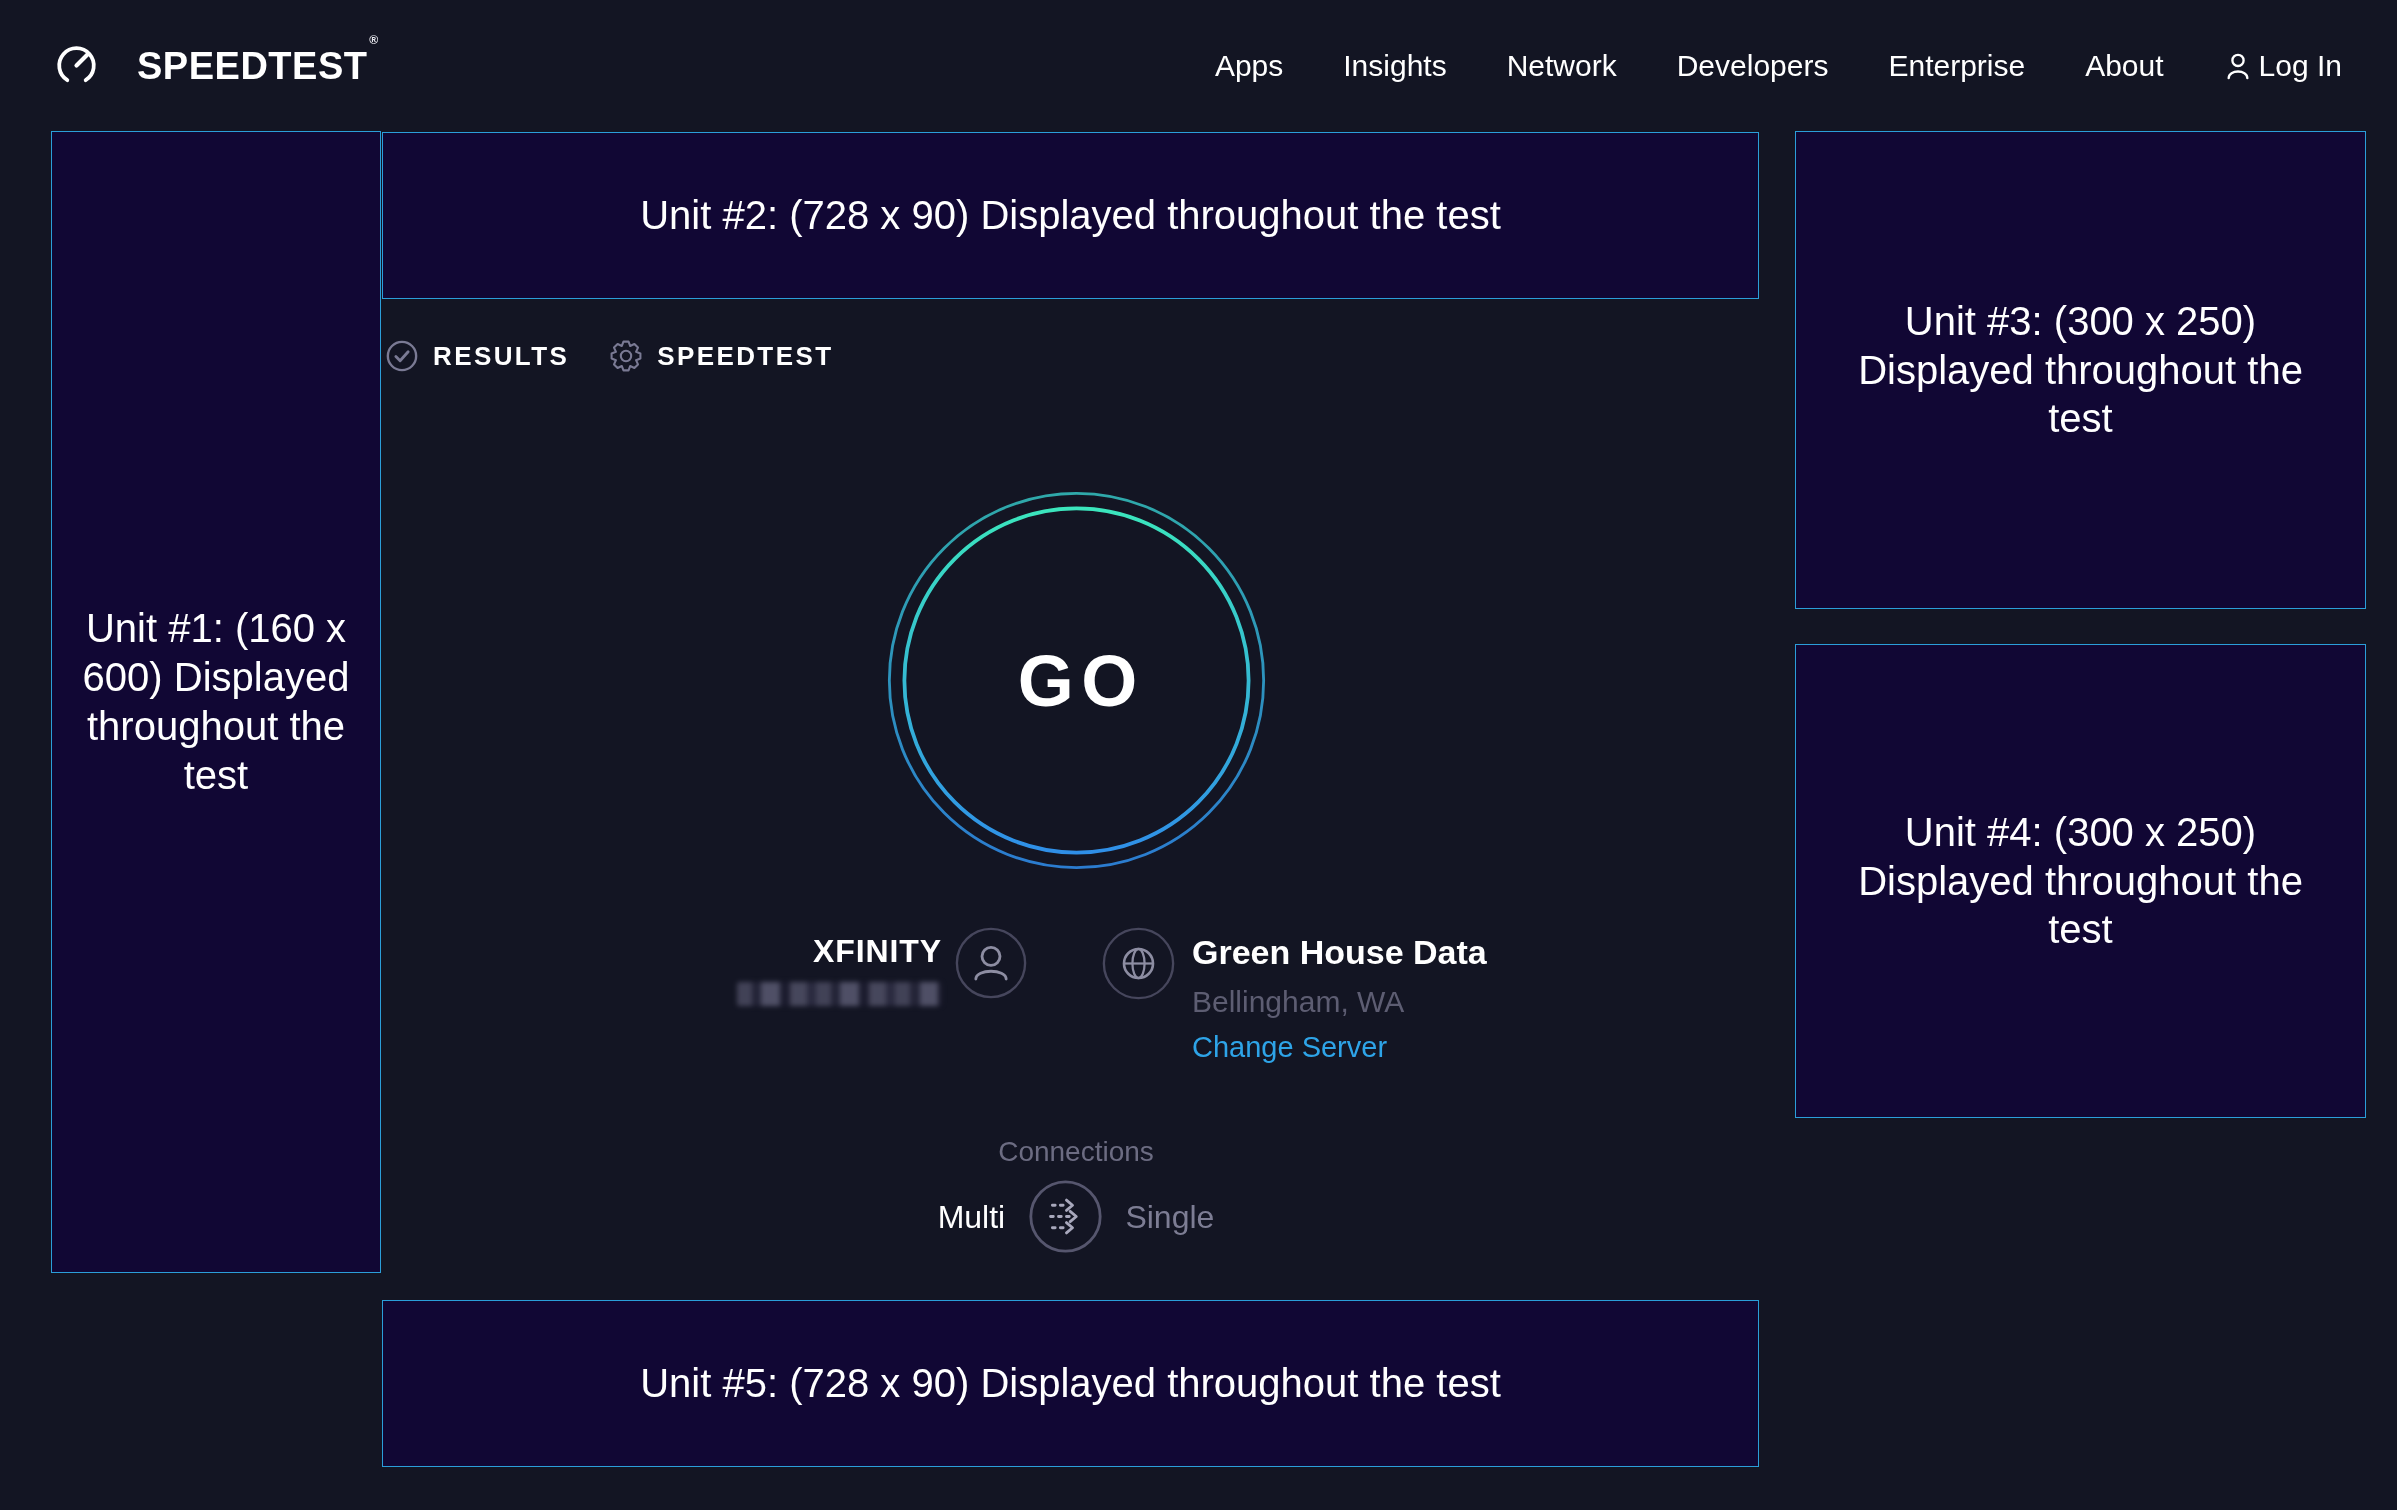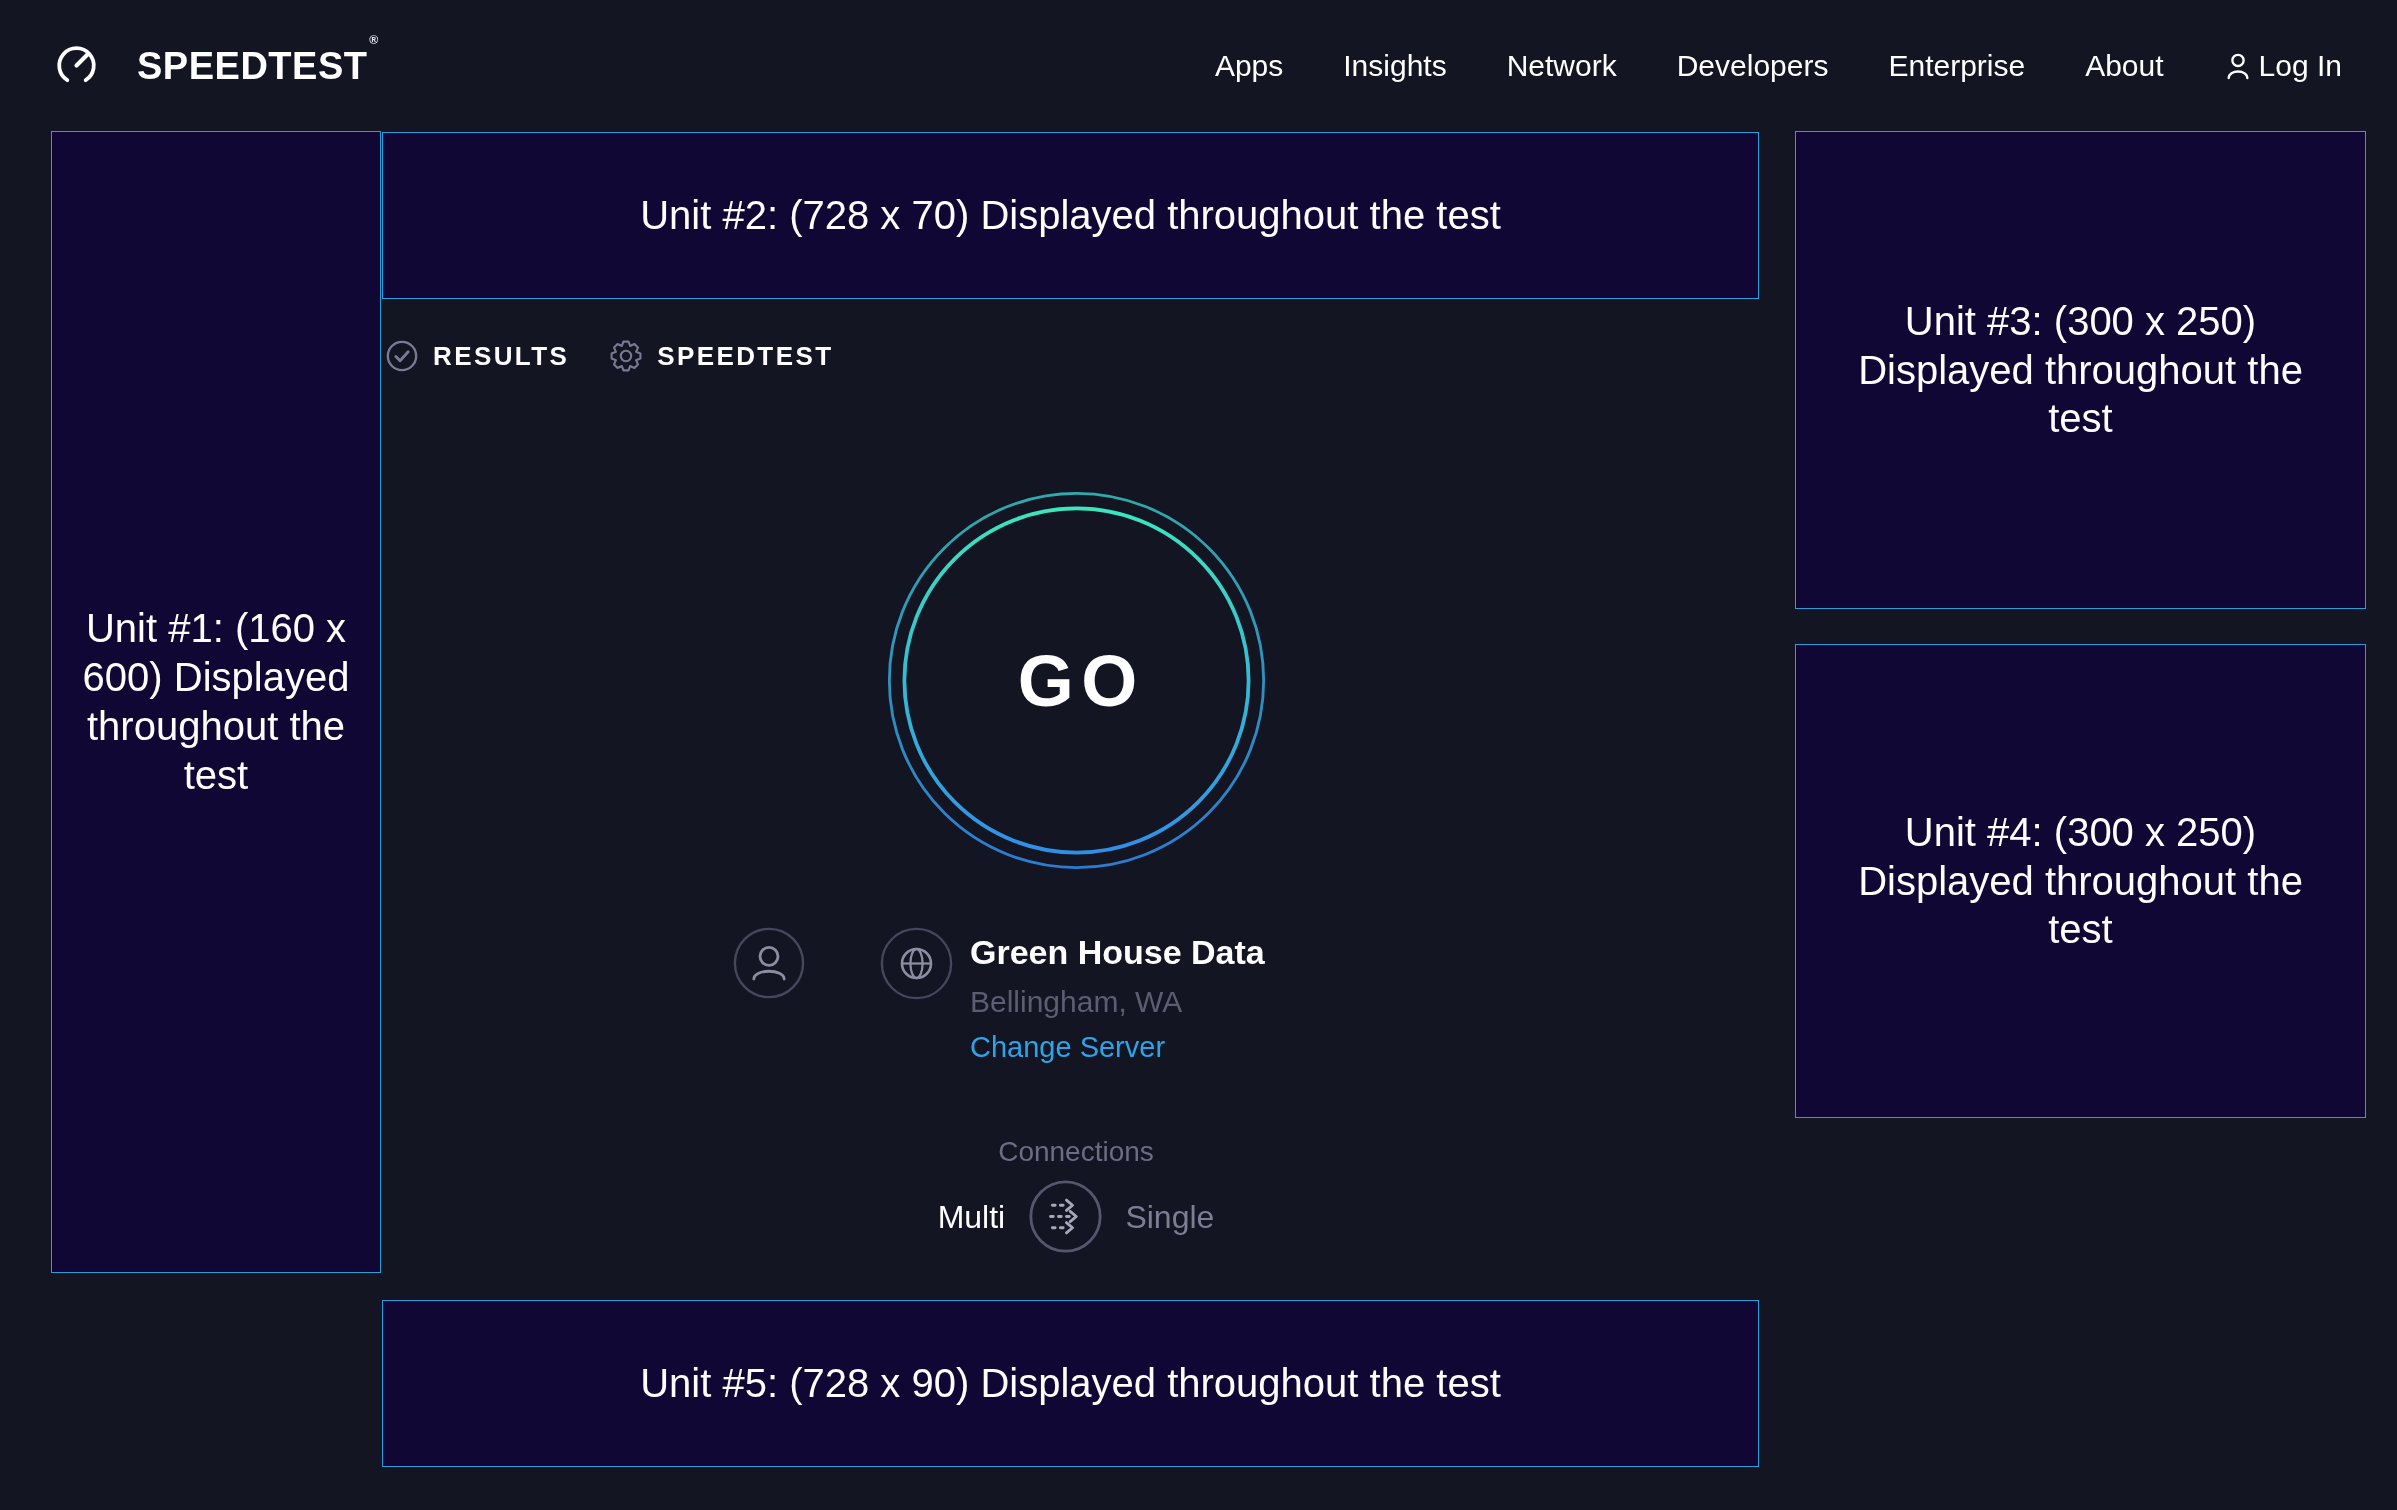--- a/index.html
+++ b/index.html
@@ -104,21 +104,21 @@
       </span>
       <span>Log In</span>
     </span>
   </div>
 </div>
 
 <div class="ad ad-1 clickable">
   <div class="ad-text">Unit #1: (160 x 600) Displayed throughout the test</div>
 </div>
 <div class="ad ad-2 clickable">
-  <div class="ad-text">Unit #2: (728 x 70) Displayed throughout the test</div>
+  <div class="ad-text">Unit #2: (728 x 90) Displayed throughout the test</div>
 </div>
 <div class="ad ad-3 clickable">
   <div class="ad-text">Unit #3: (300 x 250) Displayed throughout the test</div>
 </div>
 <div class="ad ad-4 clickable">
   <div class="ad-text">Unit #4: (300 x 250) Displayed throughout the test</div>
 </div>
 <div class="ad ad-5 clickable">
   <div class="ad-text">Unit #5: (728 x 90) Displayed throughout the test</div>
 </div>
@@ -157,20 +157,24 @@
       </linearGradient>
     </defs>
     <circle cx="210" cy="210" r="199" fill="none" stroke="url(#ringOuter)" stroke-width="3"></circle>
     <circle cx="210" cy="210" r="183" fill="none" stroke="url(#ringInner)" stroke-width="4"></circle>
   </svg>
   <div class="go-label">GO</div>
 </div>
 
 <div class="host-row">
   <div class="isp-group">
+    <div class="isp-col">
+      <div class="isp-name">XFINITY</div>
+      <div class="redacted"></div>
+    </div>
     <span style="display:flex;">
       <svg width="72" height="72" viewBox="0 0 76 76">
         <circle cx="38" cy="38" r="36" fill="none" stroke="#46465c" stroke-width="2.5"></circle>
         <circle cx="38" cy="31" r="9.5" fill="none" stroke="#8d8da2" stroke-width="3"></circle>
         <path d="M22,55 C22,44 54,44 54,55" fill="none" stroke="#8d8da2" stroke-width="3" stroke-linecap="round"></path>
       </svg>
     </span>
   </div>
 
   <div class="server-group">

